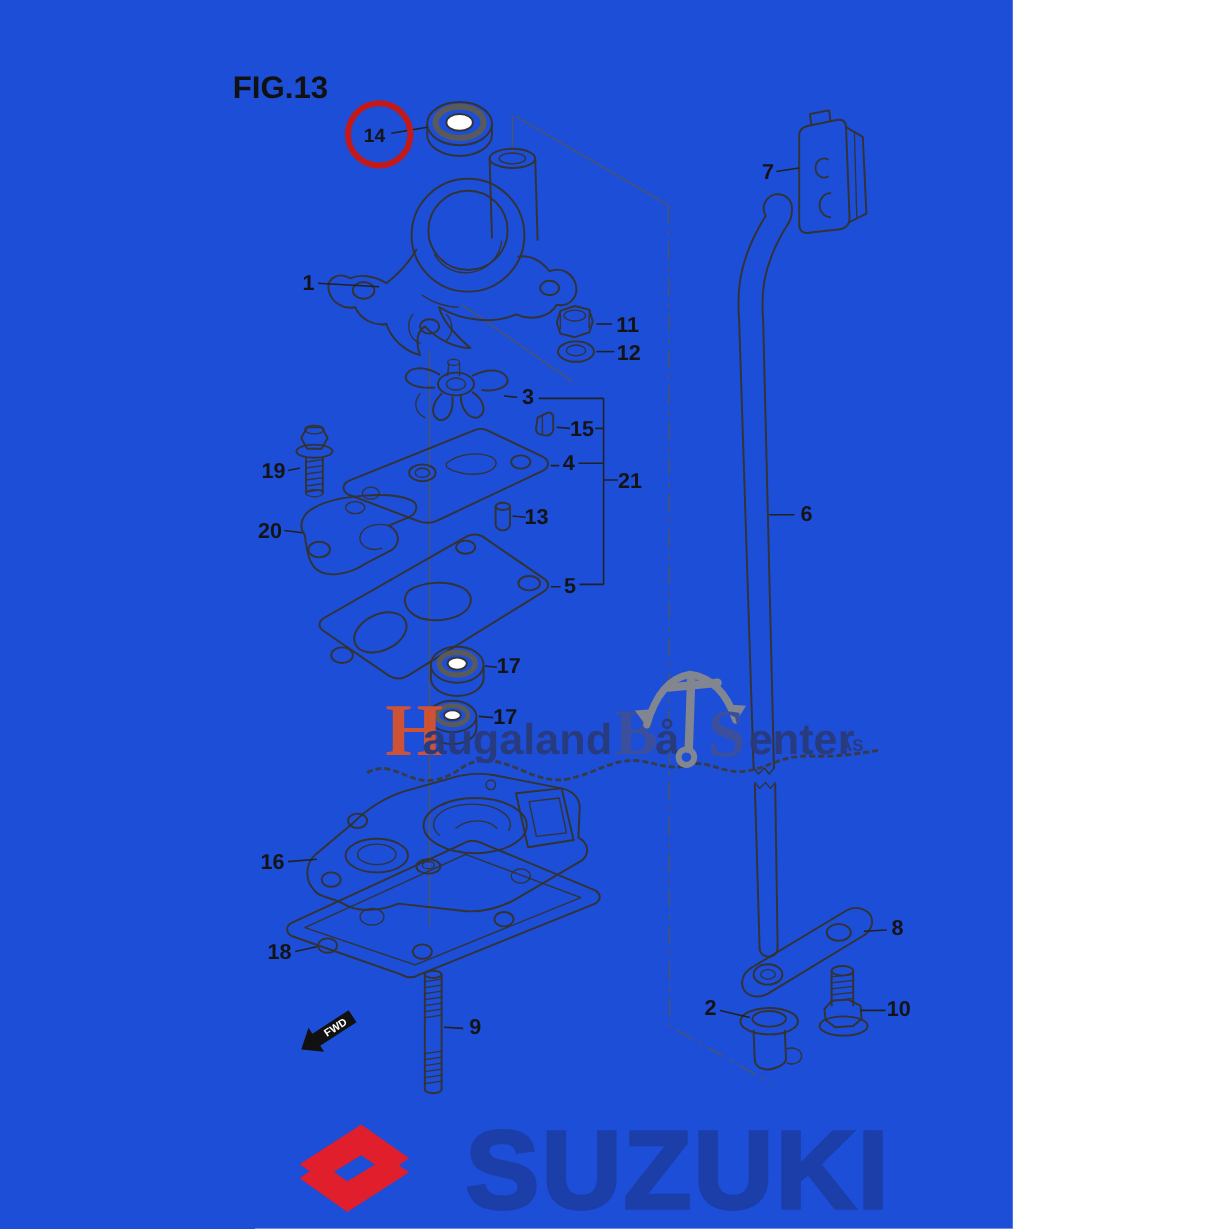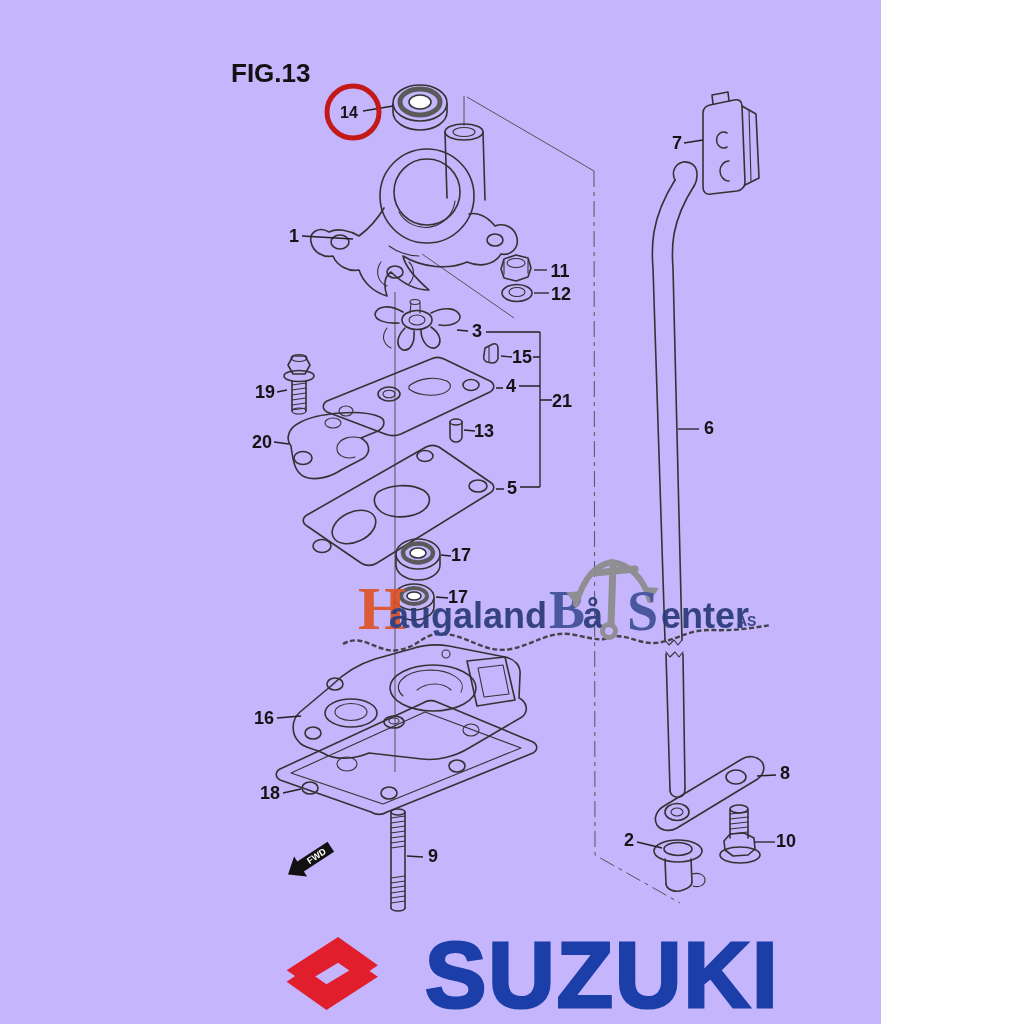--- a/index.html
+++ b/index.html
@@ -1,16 +1,16 @@
 <!DOCTYPE html>
 <html><head>
 <meta charset="utf-8">
 <style>
   html,body{margin:0;padding:0;background:#ffffff;}
-  .page{position:relative;width:844px;height:1024px;background:#c4b5fd;overflow:hidden;padding-left:37px;}
+  .page{position:relative;width:844px;height:1024px;background:#1d4ed8;overflow:hidden;}
   svg{display:block;}
   svg text{font-family:"Liberation Sans", sans-serif;}
   .num{font-weight:bold;font-size:18px;fill:#141414;}
   .num14{font-weight:bold;font-size:16px;fill:#141414;}
   .figtitle{font-weight:bold;font-size:26px;fill:#111;}
   .art{stroke:#333;fill:none;stroke-width:1.6;stroke-linecap:round;stroke-linejoin:round;}
   .thin{stroke-width:1.1;}
   .leader{stroke:#222;stroke-width:1.3;fill:none;}
   .cl{stroke:#555;stroke-width:1;fill:none;}
   .wm-sans{font-weight:bold;font-size:36px;}

